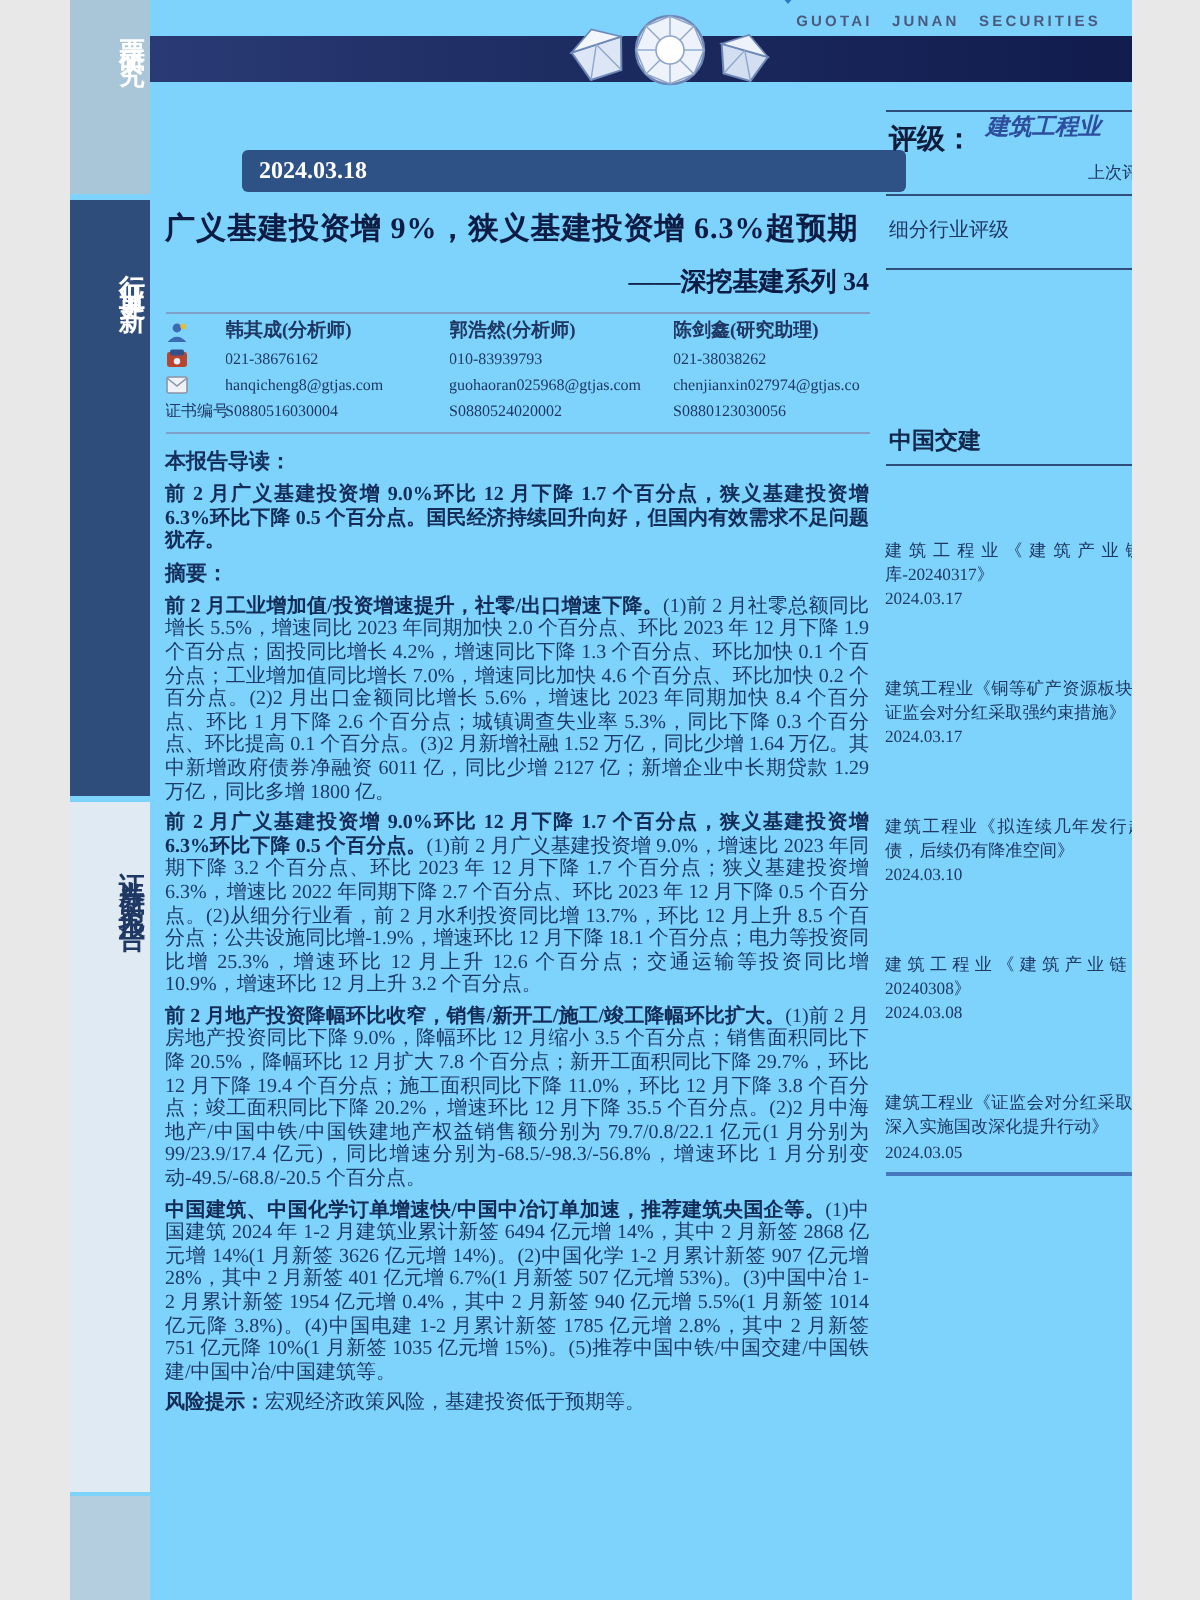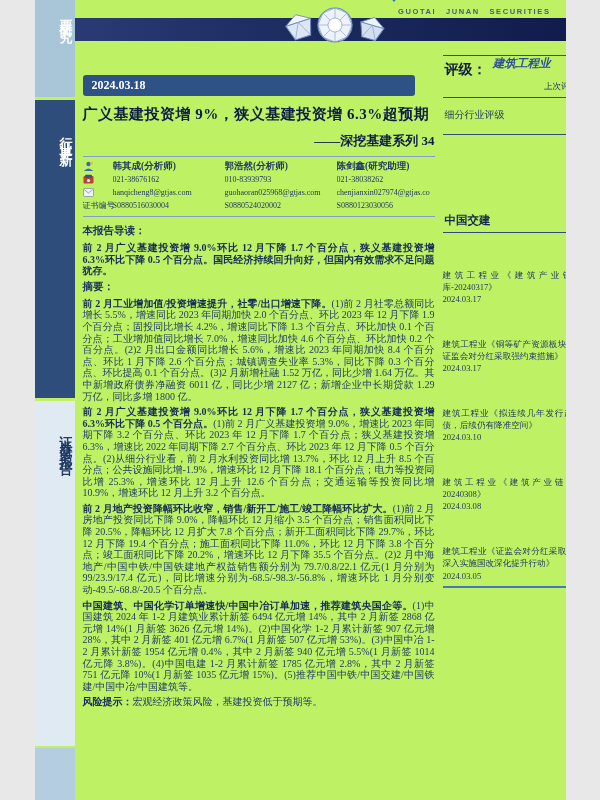--- a/index.html
+++ b/index.html
@@ -1,19 +1,19 @@
 <!DOCTYPE html>
 <html><head>
 <meta charset="utf-8">
 <style>
   * { margin:0; padding:0; box-sizing:border-box; }
   html,body { background:#e8e8e8; }
   .page {
     position:relative; width:531px; height:800px; margin:0 auto;
-    background:#bef264; overflow:hidden;
+    background:#7dd3fc; overflow:hidden;
     font-family:"Liberation Serif","DejaVu Serif",serif;
     color:#1f3864;
   }
   
   .side-box { position:absolute; left:0; width:40px; }
   .side-top    { top:0;   height:97px;  background:#a9c6d8; }
   .side-mid    { top:100px; height:298px; background:#2e4d7b; }
   .side-low    { top:401px; height:345px; background:#dfeaf3; }
   .side-strip  { top:748px; height:52px; background:#b5cedf; }
   .vtext {
@@ -39,21 +39,21 @@
   }
   .industry-tag {
     position:absolute; right:15px; top:56px; width:200px; text-align:right;
     font-size:11.5px; font-weight:bold; font-style:italic; color:#2d4d9d;
   }
   
   .main { position:absolute; left:48px; top:75px; width:352px; }
   .date-badge {
     width:332px; height:21px; background:#2e5186; border-radius:3px;
     color:#ffffff; font-weight:bold; font-size:12px; line-height:21px;
-    padding-left:9px; font-family:"Liberation Serif",serif;
+    padding-left:9px; font-family:"Liberation Serif",serif;margin-left:38px;
   }
   .title { margin-top:9px; font-size:15px; font-weight:bold; color:#0d1c44; letter-spacing:0.5px; }
   .subtitle { margin-top:8px; text-align:right; font-size:13px; font-weight:bold; color:#0d1c44; }
   
   .analysts {
     margin-top:6px; border-top:1px solid #7f9fc8; border-bottom:1px solid #7f9fc8;
     padding:3px 0 4px 0; display:grid;
     grid-template-columns:30px 112px 112px 98px;
     font-family:"Liberation Serif",serif;
   }

